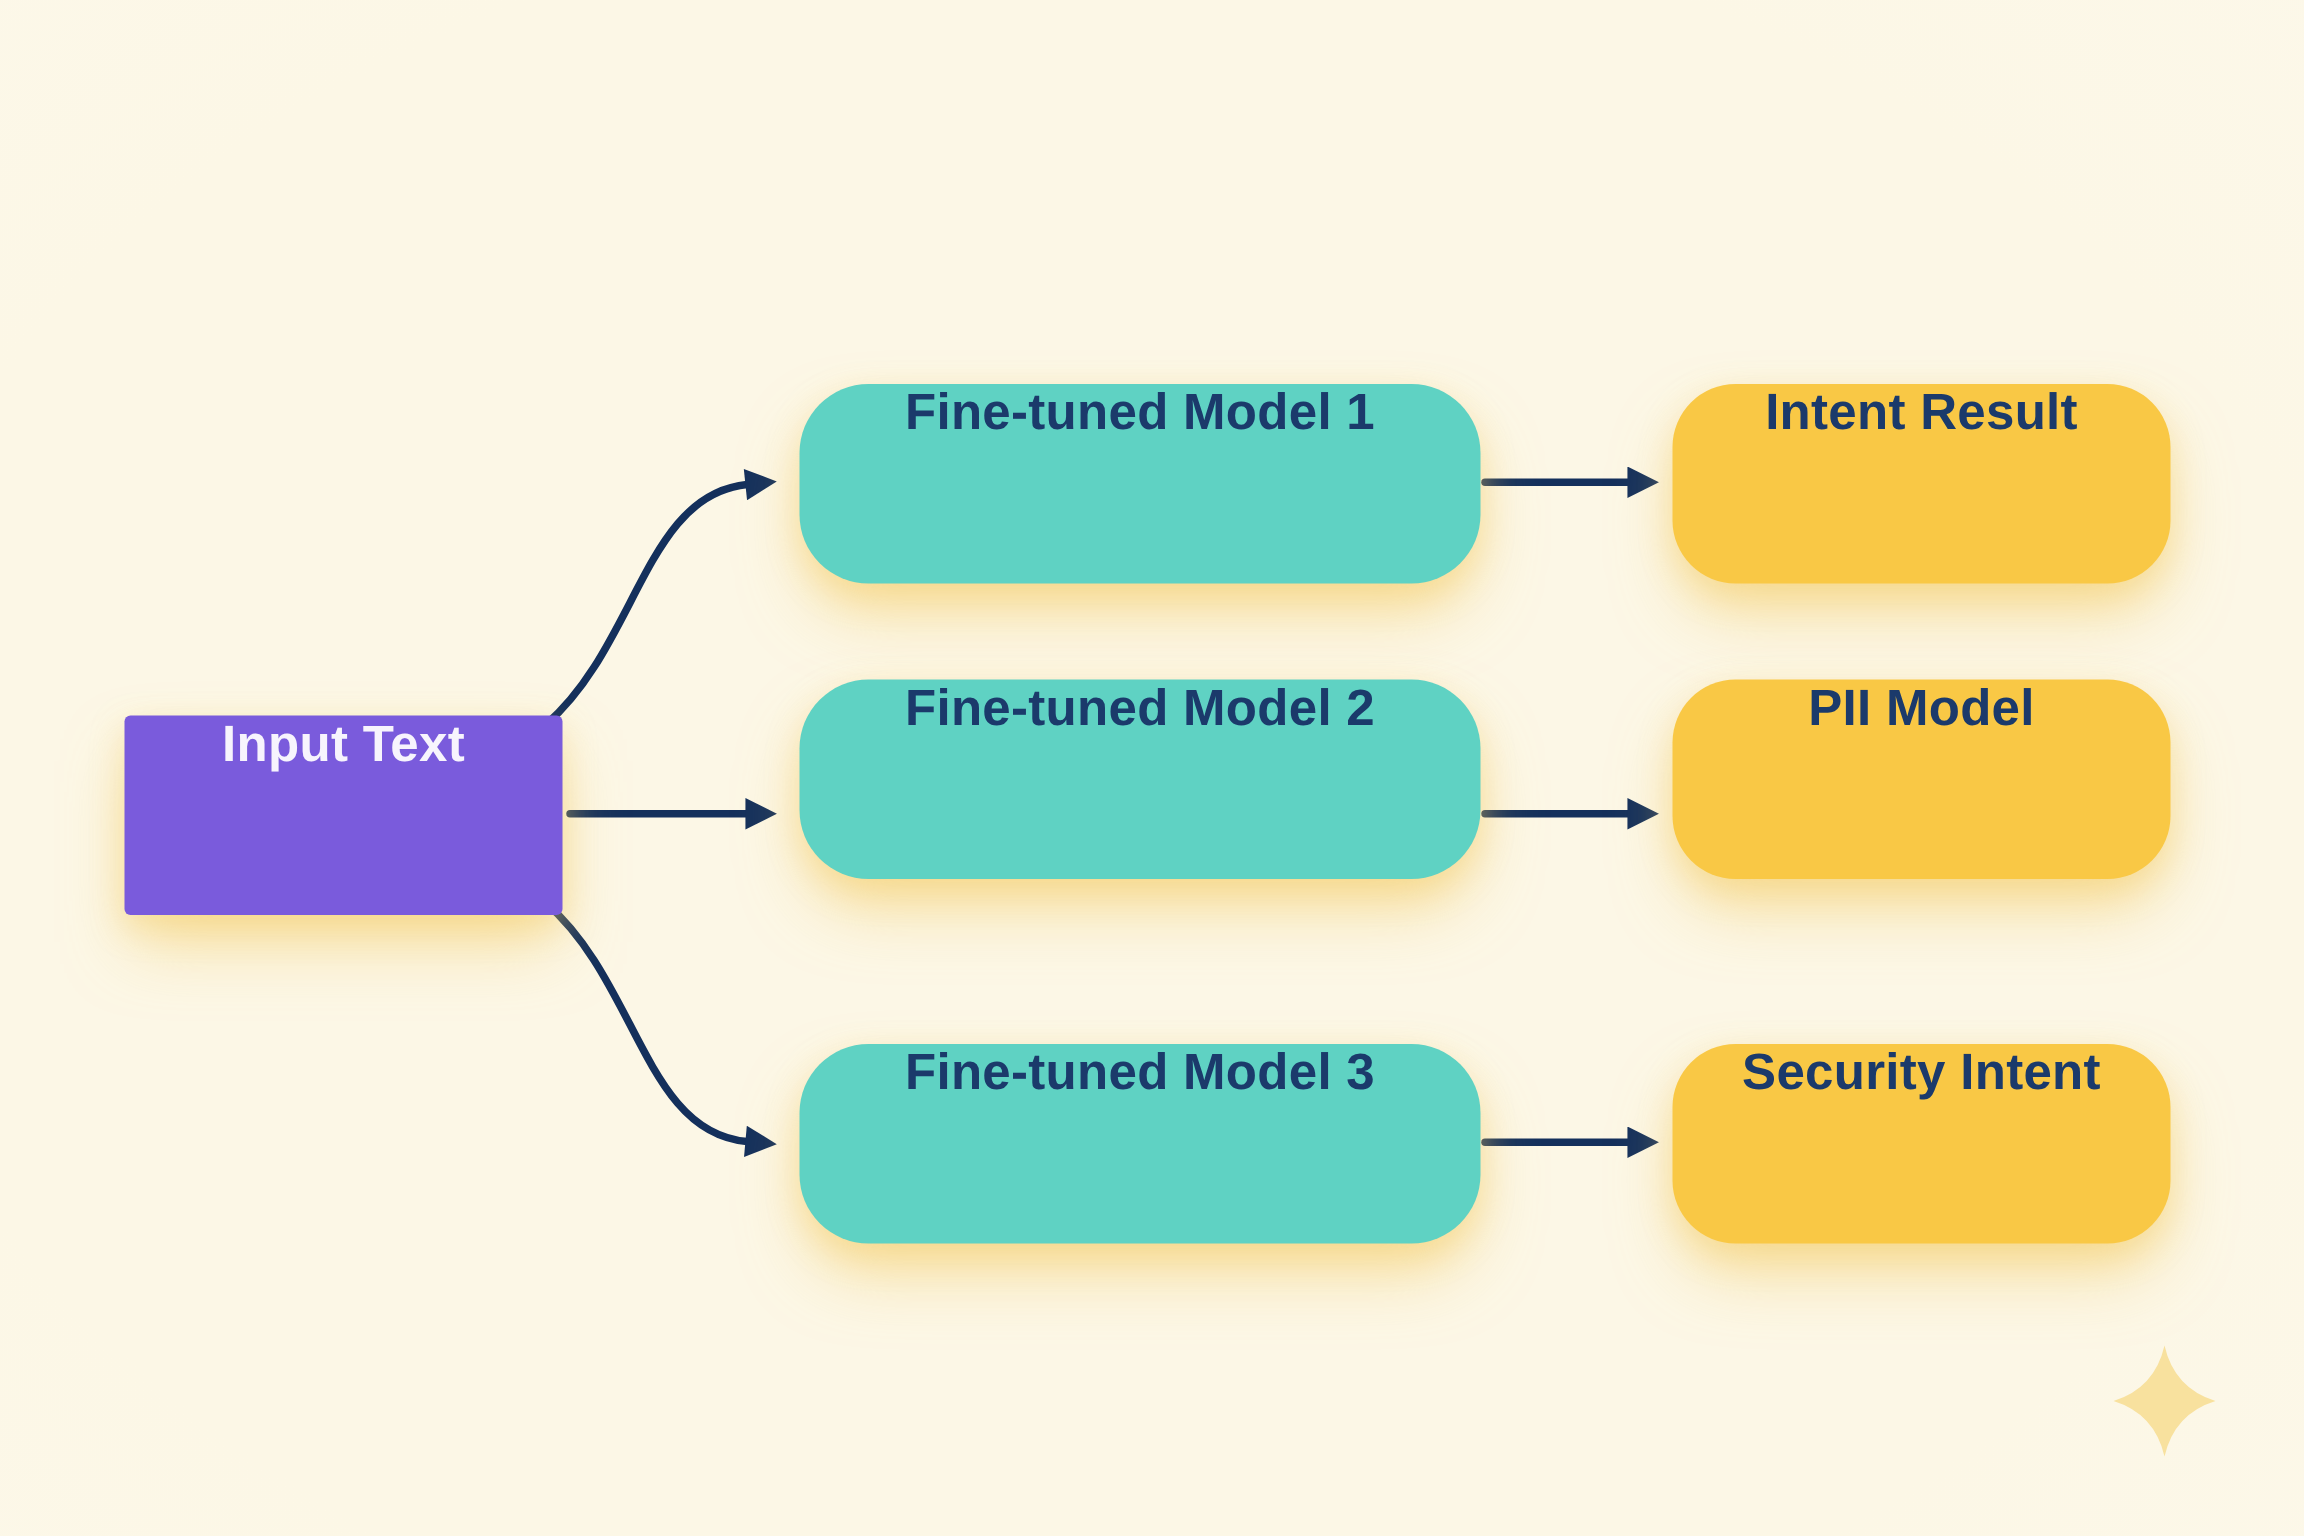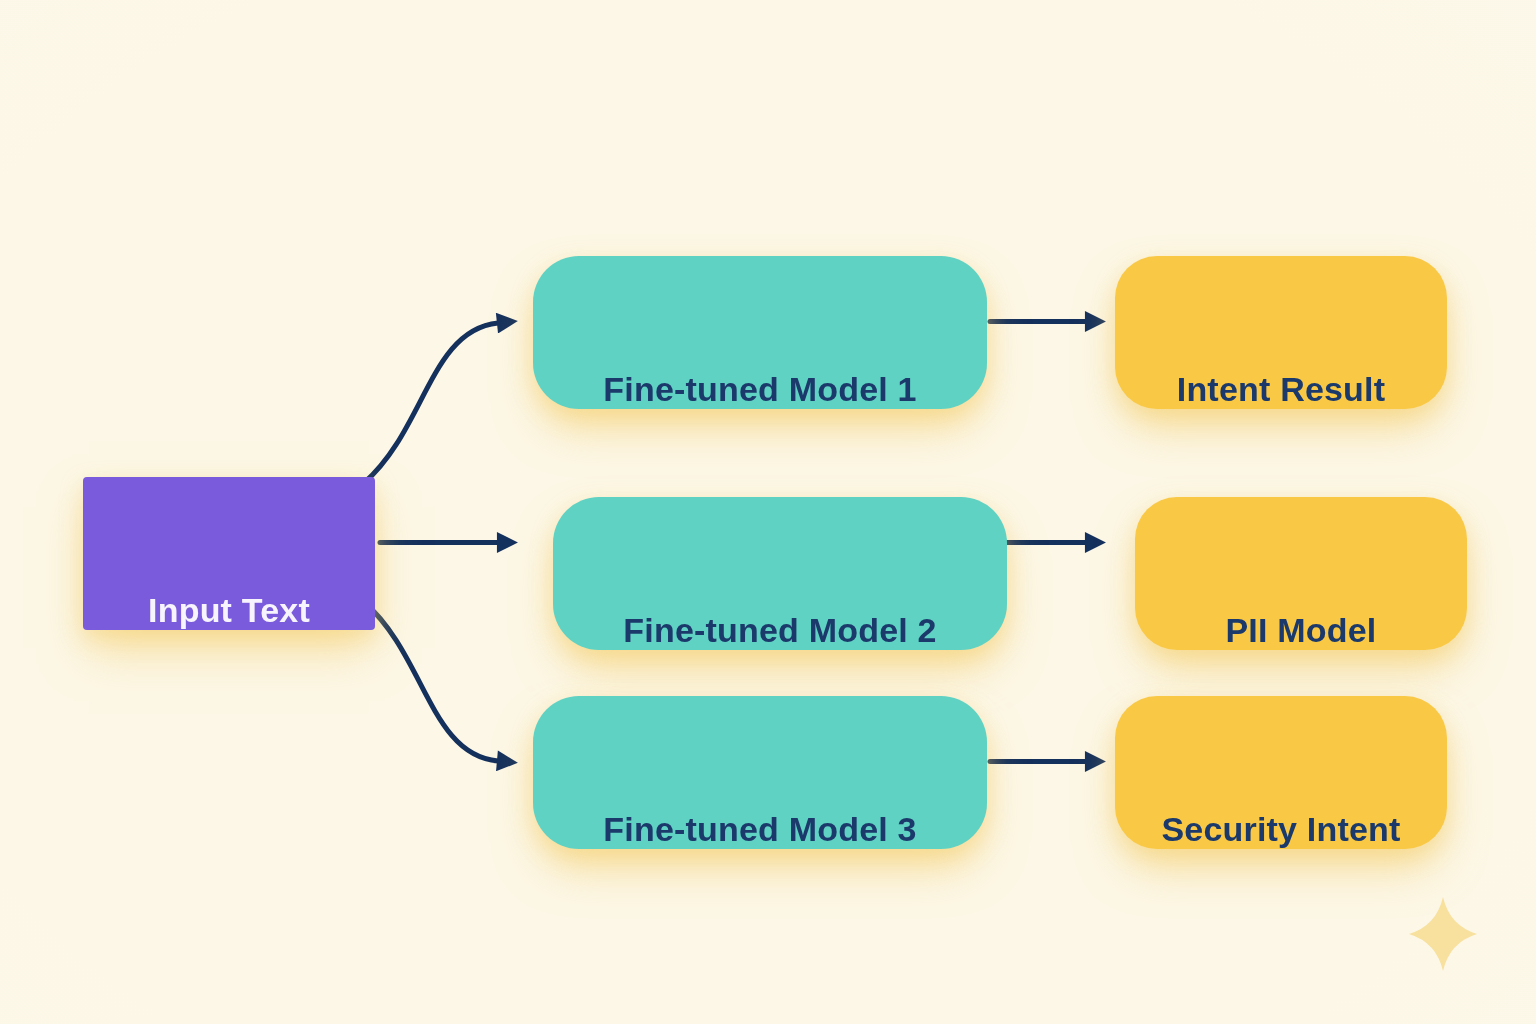--- a/index.html
+++ b/index.html
@@ -24,23 +24,23 @@
     position: relative;
     width: 1536px; height: 1024px;
     background: radial-gradient(120% 130% at 48% 52%,
                 var(--c-background) 0%,
                 var(--c-background) 45%,
                 var(--c-background-edge) 100%);
   }
   .node {
     position: absolute;
     display: flex;
-    align-items: flex-end;
+    align-items: flex-start;
     justify-content: center;
-    height: 153px;
+    height: 133px;
     font-weight: 700;
     font-size: 34px;
     letter-spacing: 0.2px;
     color: var(--c-node-text);
     box-shadow: 0 24px 44px -6px var(--c-glow),
                 0 8px 22px rgba(244, 203, 96, 0.35);
   }
   .node-input {
     left: 83px; top: 477px; width: 292px;
     border-radius: 4px;
@@ -51,21 +51,21 @@
     left: 533px; width: 454px;
     border-radius: 46px;
     background: var(--c-model-fill);
   }
   .node-result {
     left: 1115px; width: 332px;
     border-radius: 42px;
     background: var(--c-result-fill);
   }
   .row-1 { top: 256px; }
-  .row-2 { top: 497px; margin-left: 20px; }
+  .row-2 { top: 453px; }
   .row-3 { top: 696px; }
   .edges-layer {
     position: absolute;
     left: 0; top: 0;
     width: 1536px; height: 1024px;
     pointer-events: none;
   }
   .edge {
     fill: none;
     stroke: var(--c-arrow);

